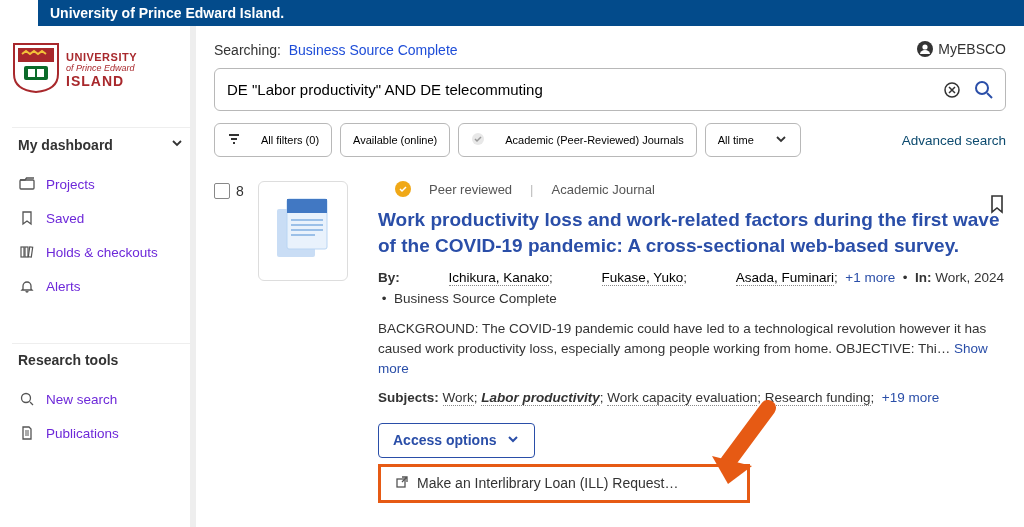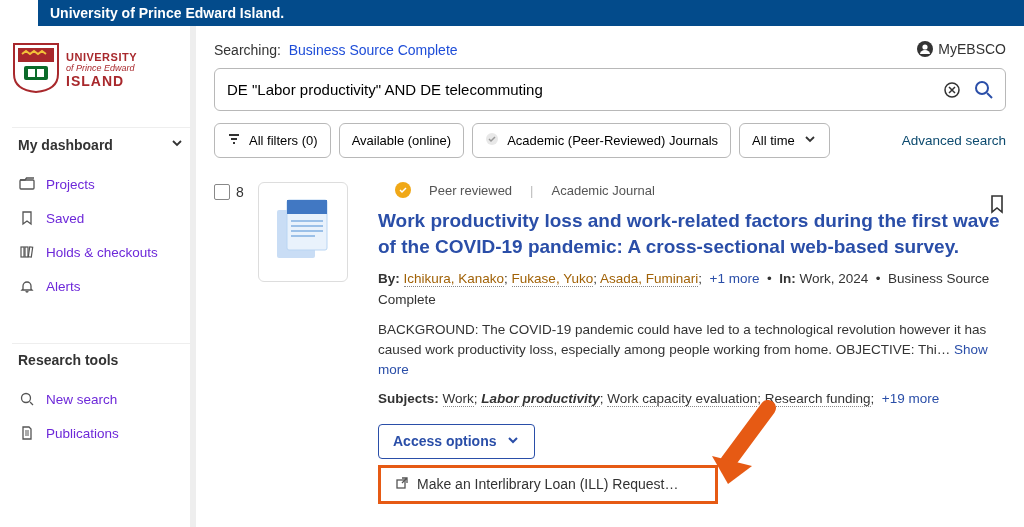--- a/index.html
+++ b/index.html
@@ -22,44 +22,44 @@
 .searching-line { display: flex; justify-content: space-between; align-items: flex-end; font-size: 14px; margin-bottom: 10px; }
 .searching-line .sl-left { color: #333; }
 .searching-line .sl-left a { color: #1e4dd8; text-decoration: none; font-weight: 500;}
 .myebsco { display: flex; align-items: center; color: #333; font-size: 14px;}
 .myebsco .usericon { width: 18px; height: 18px; margin-right: 4px;}
 .search-box { display: flex; align-items: center; border: 1px solid #b8b8b8; border-radius: 6px; padding: 8px 10px; margin-bottom: 12px; }
 .search-box input { flex: 1; border: none; outline: none; font-size: 15px; padding: 4px 2px;}
 .search-box .clear, .search-box .sicon { width: 22px; height: 22px; display: inline-flex; align-items: center; justify-content: center; cursor: pointer; }
 .filter-row { display: flex; align-items: center; justify-content: space-between; }
 .filters { display: flex; gap: 8px; }
-.filter-btn { border: 1px solid #b8b8b8; border-radius: 6px; padding: 8px 12px; font-size: 13px; background: #fff; cursor: pointer; display: inline-flex; align-items: center; gap: 8px;}
+.filter-btn { border: 1px solid #b8b8b8; border-radius: 6px; padding: 8px 12px; font-size: 11px; background: #fff; cursor: pointer; display: inline-flex; align-items: center; gap: 20px;}
 .adv-search { font-size: 13.5px; color: #0c4a6e; cursor: pointer;}
 .result-row { display: flex; margin-top: 24px; }
 .checkbox-col { width: 44px; padding-top: 2px; display: flex; align-items: flex-start; gap: 6px;}
 .checkbox-col .cbx { width: 16px; height: 16px; border: 1.5px solid #888; border-radius: 2px; cursor: pointer;}
 .thumb { width: 90px; height: 100px; border: 1px solid #ddd; border-radius: 6px; display: flex; align-items: center; justify-content: center; margin-right: 30px;}
 .result-body { flex: 1; position: relative;}
 .badges { display: flex; align-items: center; gap: 18px; font-size: 13px; color: #555; margin-bottom: 10px; margin-left: 17px;}
 .peer-badge { width: 16px; height: 16px; background:#f0a817; border-radius:50%; display:inline-flex; align-items:center; justify-content:center;}
 .divider { color: #bbb; }
 .title-link { color: #2a4ea8; font-size: 19px; font-weight: bold; line-height: 1.35; text-decoration: none; display: block; margin-bottom: 10px;}
 .meta-line { font-size: 13.5px; margin-bottom: 10px; line-height: 1.5;}
 .meta-line .lbl { font-weight: bold; color: #333;}
-.meta-line a { color: #a16207; text-decoration: none; border-bottom: 1px dotted #888;}
+.meta-line a { color: #000000; text-decoration: none; border-bottom: 1px dotted #888; margin-left: 45px;}
 .meta-line .more { color: #2a4ea8; cursor: pointer;}
 .abstract { font-size: 13.5px; color: #333; line-height: 1.5; margin-bottom: 10px;}
 .abstract .more { color: #2a4ea8; cursor: pointer;}
 .subjects { font-size: 13.5px; margin-bottom: 18px;}
 .subjects .lbl { font-weight: bold;}
 .subjects a { color: #333; text-decoration: none; border-bottom: 1px dotted #888;}
 .subjects .more { color: #2a4ea8; cursor: pointer;}
 .access-group { position: relative; }
 .access-btn { border: 1px solid #2a4ea8; border-radius: 4px; color: #2a4ea8; background: #fff; padding: 8px 14px; font-size: 14px; font-weight: bold; display: inline-flex; align-items: center; gap: 10px; cursor: pointer;}
-.access-dropdown { border: 3px solid #e65a14; padding: 8px 14px; margin-top: 6px; width: 340px; background: #fff; display: flex; align-items: center; gap: 8px; font-size: 14px; color: #333; cursor: pointer;}
+.access-dropdown { border: 3px solid #e65a14; padding: 8px 14px; margin-top: 6px; width: 372px; background: #fff; display: flex; align-items: center; gap: 8px; font-size: 14px; color: #333; cursor: pointer;}
 .bookmark { position: absolute; right: 18px; top: 168px; cursor: pointer;}
 .arrow-annotation { position: absolute; left: 510px; top: 374px; pointer-events: none;}
 </style>
 </head>
 <body>
 
 <div class="top-bar">
   <span>University of Prince Edward Island.</span>
 </div>
 

